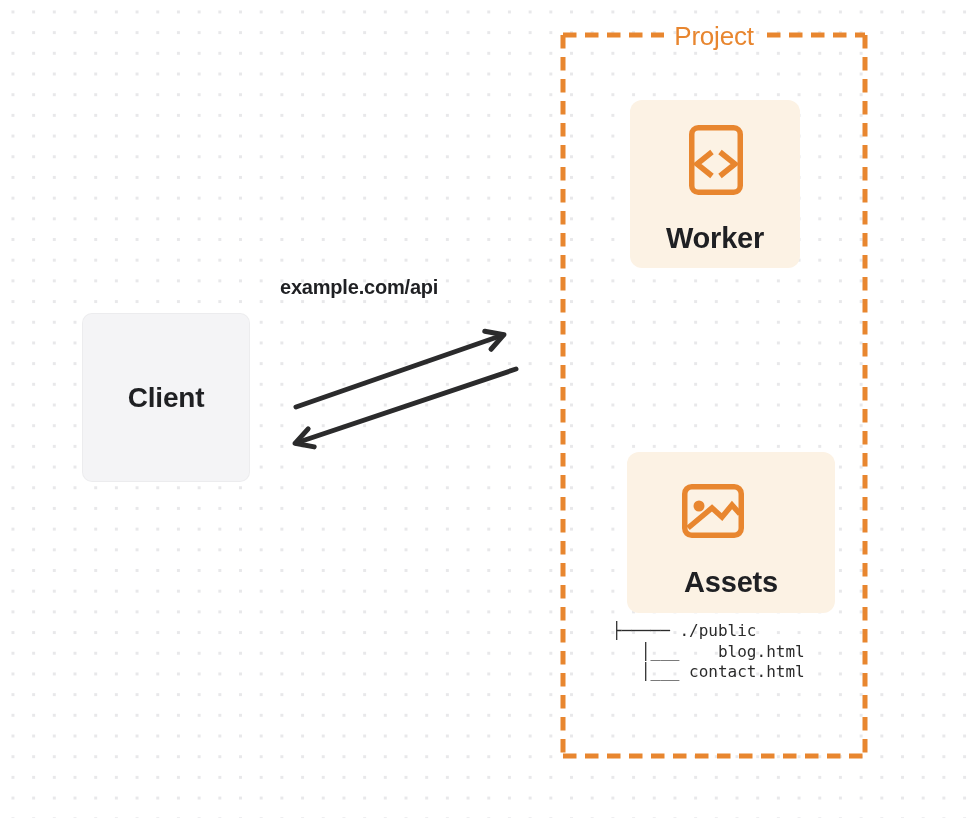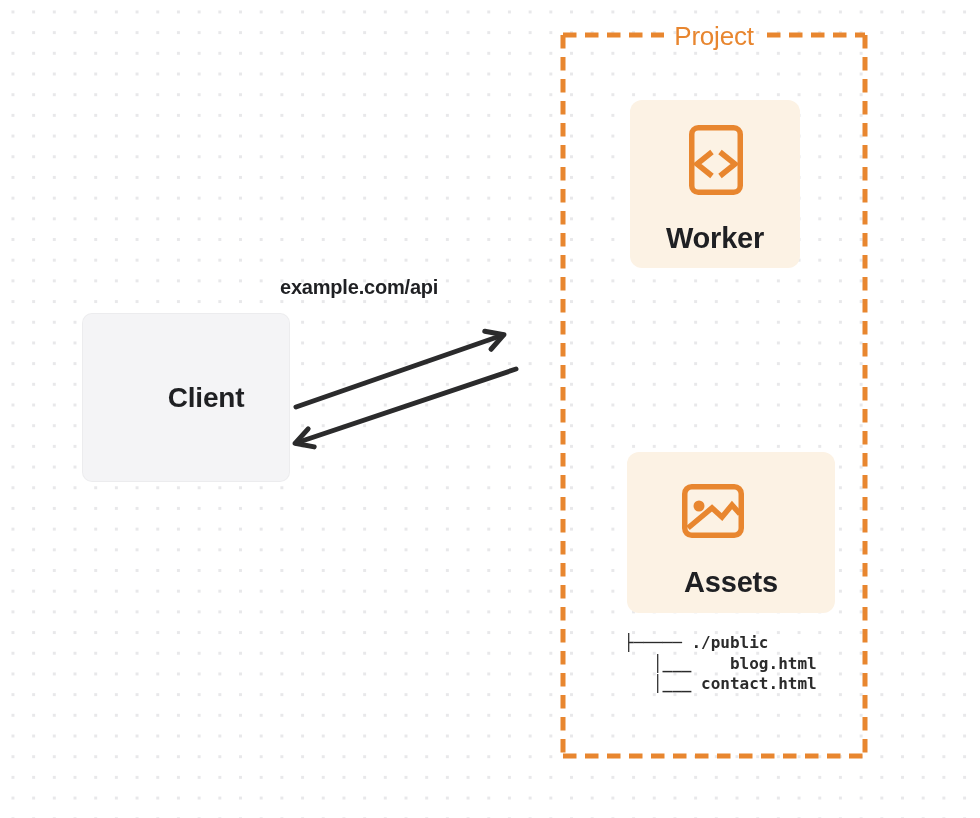--- a/index.html
+++ b/index.html
@@ -17,21 +17,21 @@
   }
 
   
   .client {
     position: absolute;
     left: 82px; top: 313px;
     width: 166px; height: 167px;
     background: var(--gray);
     border: 1px solid rgba(0,0,0,0.03);
     border-radius: 10px;
-    display: flex; align-items: center; justify-content: center; padding-left: 40px;
+    display: flex; align-items: center; justify-content: center;
   }
   .client-label {
     font-size: 28px; font-weight: bold; letter-spacing: -0.2px;
   }
 
   
   .request-label {
     position: absolute;
     left: 280px; top: 276px; width: 220px;
     font-size: 20px; font-weight: bold; letter-spacing: -0.2px;
@@ -84,23 +84,23 @@
   .icon-stroke {
     stroke: var(--accent); stroke-width: 5.5; fill: none;
     stroke-linecap: butt; stroke-linejoin: miter;
   }
   .icon-fill { fill: var(--accent); }
 
   
   .tree {
     position: absolute;
     left: 608px; top: 617px;
-    margin: 16px;
+    margin: 4px;
     font-family: "DejaVu Sans Mono", monospace;
-    font-size: 16px; line-height: 20.5px; font-weight: bold;
+    font-size: 16px; line-height: 20.5px; font-weight: normal;
     color: var(--treeInk);
     white-space: pre;
   }
   .tree span { display: block; }
 </style>
 </head>
 <body>
 
 <div id="canvas">
 

